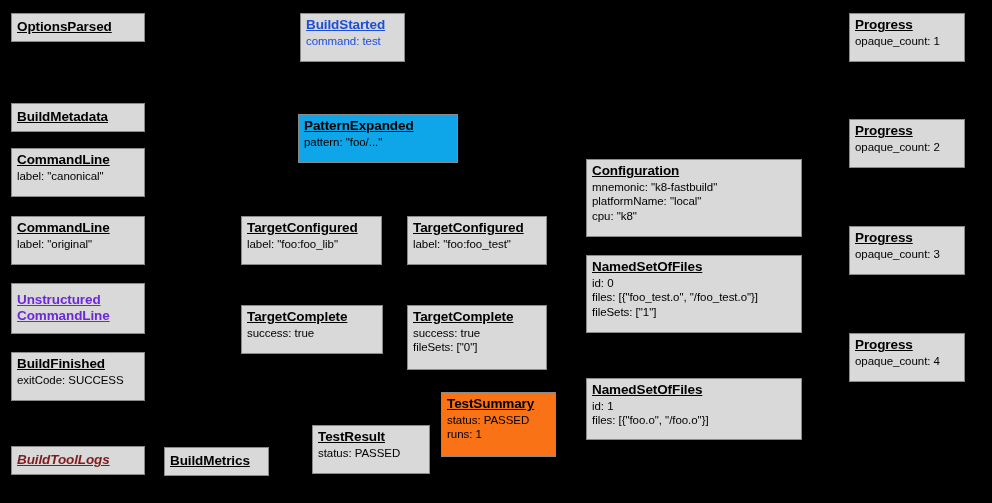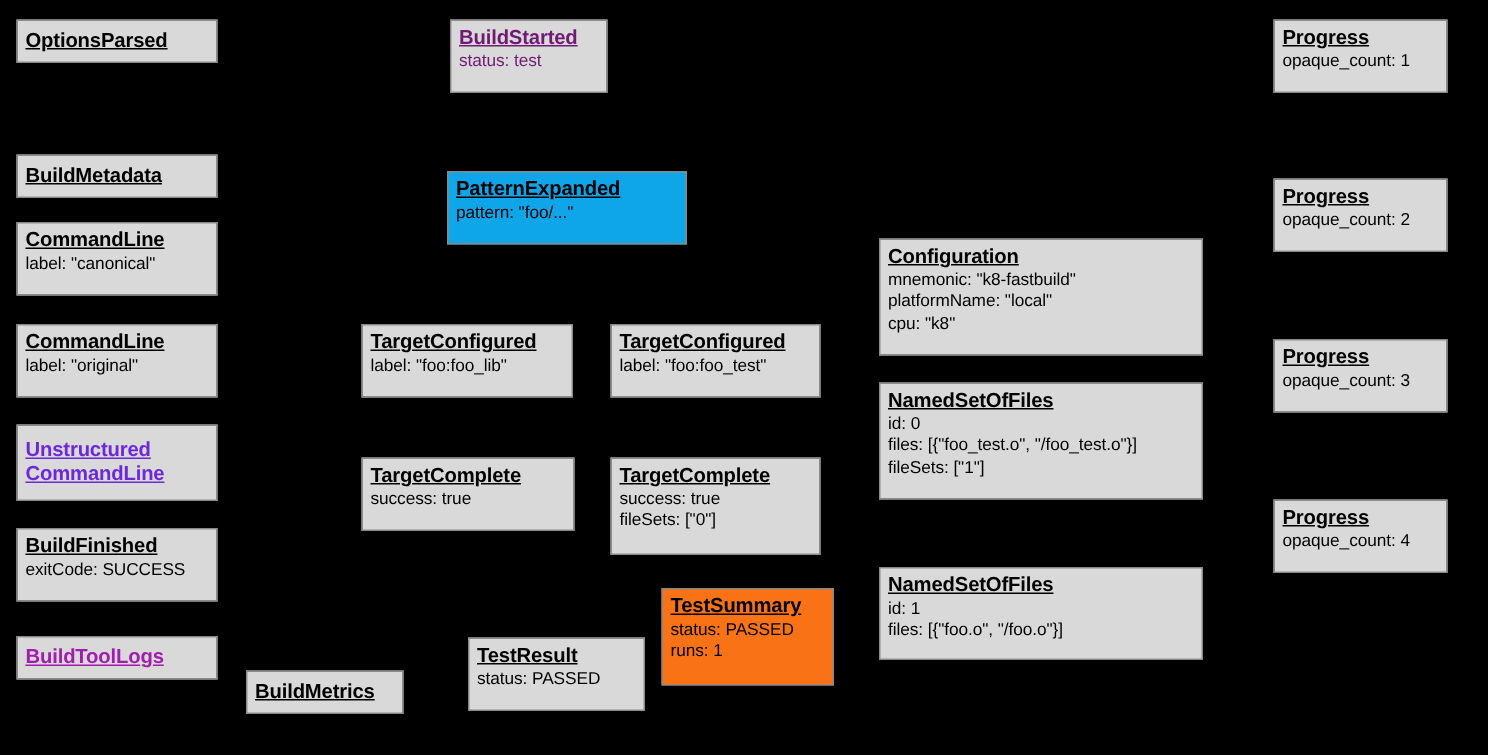--- a/index.html
+++ b/index.html
@@ -89,30 +89,30 @@
     <div class="node title-only" style="left: 11px; top: 283px; width: 134px; height: 51px; background: rgb(217, 217, 217); border-color: rgb(138, 138, 138); color: #6d28d9;">
       <span class="node-title">Unstructured
 CommandLine</span>
     </div>
     <div class="node" style="left: 11px; top: 352px; width: 134px; height: 49px; background: rgb(217, 217, 217); border-color: rgb(138, 138, 138); color: rgb(0, 0, 0);">
       <span class="node-title">BuildFinished</span>
       <span class="node-fields">
         <span class="node-field">exitCode: SUCCESS</span>
       </span>
     </div>
-    <div class="node title-only" style="left: 11px; top: 424px; width: 134px; height: 29px; background: rgb(217, 217, 217); border-color: rgb(138, 138, 138); color: #a21caf;">
+    <div class="node title-only" style="left: 11px; top: 446px; width: 134px; height: 29px; background: rgb(217, 217, 217); border-color: rgb(138, 138, 138); color: #7f1d1d; font-style: italic;">
       <span class="node-title">BuildToolLogs</span>
     </div>
     <div class="node title-only" style="left: 164px; top: 447px; width: 105px; height: 29px; background: rgb(217, 217, 217); border-color: rgb(138, 138, 138); color: rgb(0, 0, 0); text-align: center;">
       <span class="node-title">BuildMetrics</span>
     </div>
-    <div class="node" style="left: 300px; top: 13px; width: 105px; height: 49px; background: rgb(217, 217, 217); border-color: rgb(138, 138, 138); color: #701a75;">
+    <div class="node" style="left: 300px; top: 13px; width: 105px; height: 49px; background: rgb(217, 217, 217); border-color: rgb(138, 138, 138); color: #1d4ed8;">
       <span class="node-title">BuildStarted</span>
       <span class="node-fields">
-        <span class="node-field">status: test</span>
+        <span class="node-field">command: test</span>
       </span>
     </div>
     <div class="node" style="left: 298px; top: 114px; width: 160px; height: 49px; background: #0ea5e9; border-color: rgb(138, 138, 138); color: rgb(0, 0, 0);">
       <span class="node-title">PatternExpanded</span>
       <span class="node-fields">
         <span class="node-field">pattern: "foo/..."</span>
       </span>
     </div>
     <div class="node" style="left: 241px; top: 216px; width: 141px; height: 49px; background: rgb(217, 217, 217); border-color: rgb(138, 138, 138); color: rgb(0, 0, 0);">
       <span class="node-title">TargetConfigured</span>

